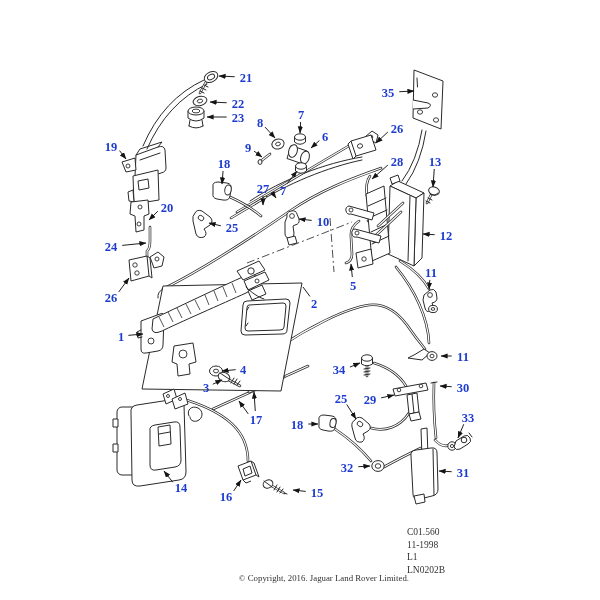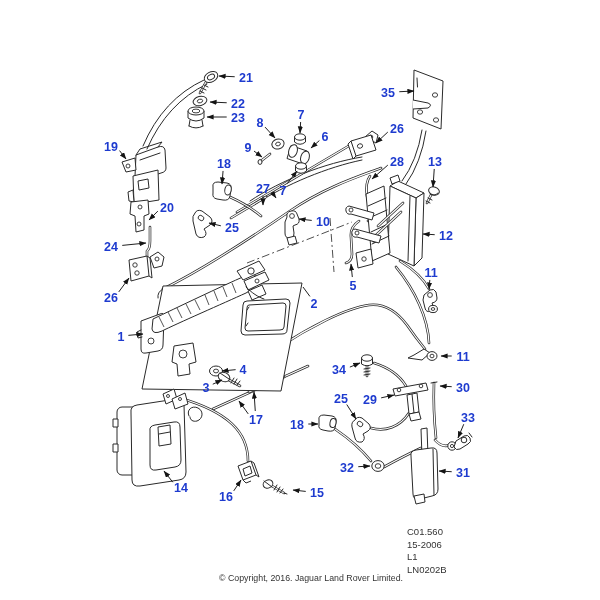--- a/index.html
+++ b/index.html
@@ -1,32 +1,32 @@
 <!DOCTYPE html>
 <html style="--label-blue: #1e3bcf;"><head>
 <meta charset="utf-8">
 <style>
   html,body{margin:0;padding:0;background:#fff;}
   .stage{position:relative;width:600px;height:600px;background:#fff;overflow:hidden;
-         font-family:Liberation Sans, sans-serif;}
+         font-family:Liberation Serif, serif;}
   svg{position:absolute;inset:0;}
   
   .p{fill:#fff;stroke:#2a2a2a;stroke-width:1;stroke-linejoin:round;}
   .l{fill:none;stroke:#2a2a2a;stroke-width:1;stroke-linecap:round;stroke-linejoin:round;}
   
   .ro{fill:none;stroke:#2a2a2a;stroke-width:2.6;stroke-linecap:round;stroke-linejoin:round;}
   .ri{fill:none;stroke:#ffffff;stroke-width:1.15;stroke-linecap:round;stroke-linejoin:round;}
   .dd{fill:none;stroke:#3a3a3a;stroke-width:0.9;stroke-dasharray:8 3 2 3;}
   .hatch{stroke:#2a2a2a;stroke-width:0.8;}
   .hole{fill:#fff;stroke:#2a2a2a;stroke-width:0.9;}
   text.callout{font-weight:bold;font-size:12.5px;fill:var(--label-blue,#1e3bcf);}
   .leader{stroke:#141414;stroke-width:0.95;fill:none;}
   .footer-ref{position:absolute;left:407px;top:526px;width:90px;text-align:left;
               font-size:9.5px;line-height:12.6px;color:#333;}
-  .footer-copy{position:absolute;left:219px;top:573px;width:190px;text-align:left;
+  .footer-copy{position:absolute;left:219px;top:573px;width:190px;text-align:right;
                font-size:8.8px;color:#333;}
 </style>
 </head>
 <body>
 
 <div class="stage">
   <svg width="600" height="600" viewBox="0 0 600 600">
     <defs>
       <marker id="arw" markerWidth="8" markerHeight="6" refX="6.6" refY="2.6" orient="auto" markerUnits="userSpaceOnUse">
         <path d="M0,0 L7,2.6 L0,5.2 Z" fill="#141414"></path>
@@ -500,18 +500,18 @@
         </g>
         <g>
           <line x1="172.77134008257133" y1="482.20244710696505" x2="164" y2="471" class="leader" marker-end="url(#arw)"></line>
           <text x="181" y="491.5" text-anchor="middle" class="callout">14</text>
         </g>
       </g>
   </svg>
 
   <div class="footer-ref">
     <div>C01.560</div>
-    <div>15-2006</div>
+    <div>11-1998</div>
     <div>L1</div>
     <div>LN0202B</div>
   </div>
   <div class="footer-copy">© Copyright, 2016. Jaguar Land Rover Limited.</div>
 </div>
 
 </body></html>

